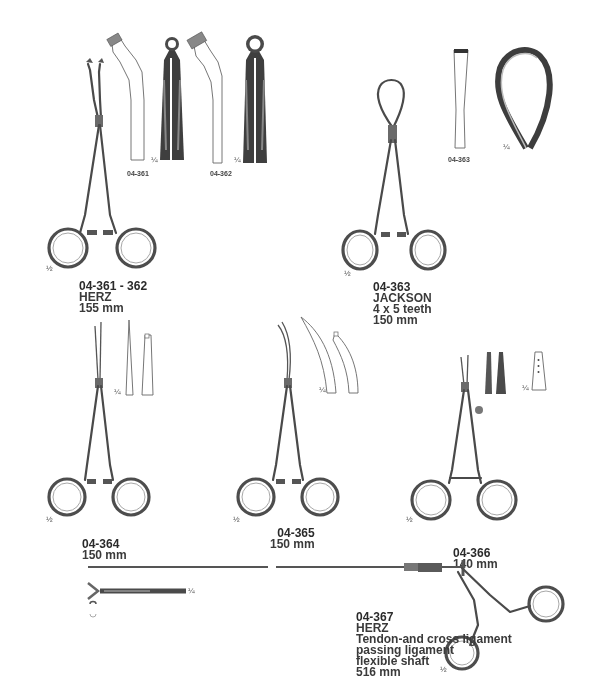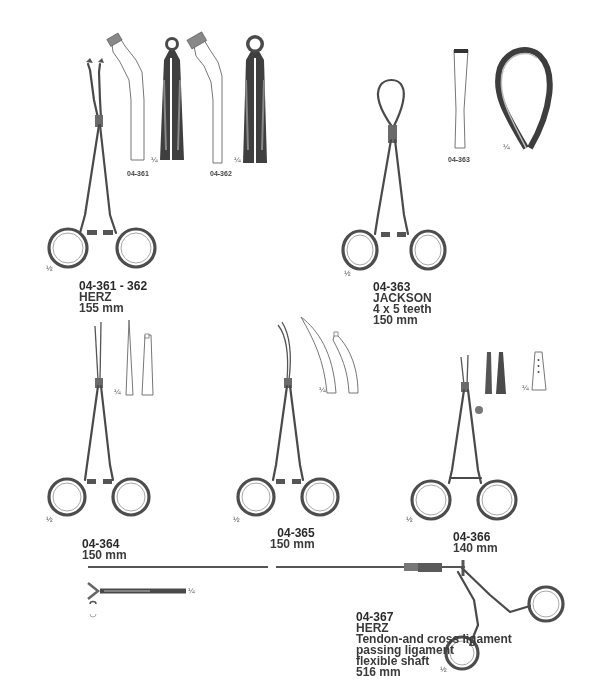--- a/index.html
+++ b/index.html
@@ -177,21 +177,21 @@
 <svg width="600" height="693" style="left:0;top:0;">
   <path d="M485,394 L487,352 L491,352 L492,394 Z" fill="#555"></path>
   <path d="M496,394 L499,352 L503,352 L506,394 Z" fill="#4a4a4a"></path>
   <path class="outline" d="M532,390 L535,352 L542,352 L546,390 Z"></path>
   <circle cx="538.5" cy="360" r="1" fill="#444"></circle>
   <circle cx="538.5" cy="366" r="1" fill="#444"></circle>
   <circle cx="538.5" cy="372" r="1" fill="#444"></circle>
 </svg>
 <span class="scale" style="left:522px;top:383px;">¼</span>
 <span class="scale" style="left:406px;top:515px;">½</span>
-<div class="label" style="left:453px;top:532px;">
+<div class="label" style="left:453px;top:548px;">
   <span class="code">04-366</span>
   <span>140 mm</span>
 </div>
 
 <svg width="600" height="693" style="left:0;top:0;">
 
   <path d="M88,567 L268,567" stroke="#555" stroke-width="2.2"></path>
   <path d="M276,567 L406,567" stroke="#555" stroke-width="2.2"></path>
   <rect x="404" y="563" width="14" height="8" fill="#777"></rect>
   <rect x="418" y="563" width="24" height="9" fill="#5a5a5a"></rect>

